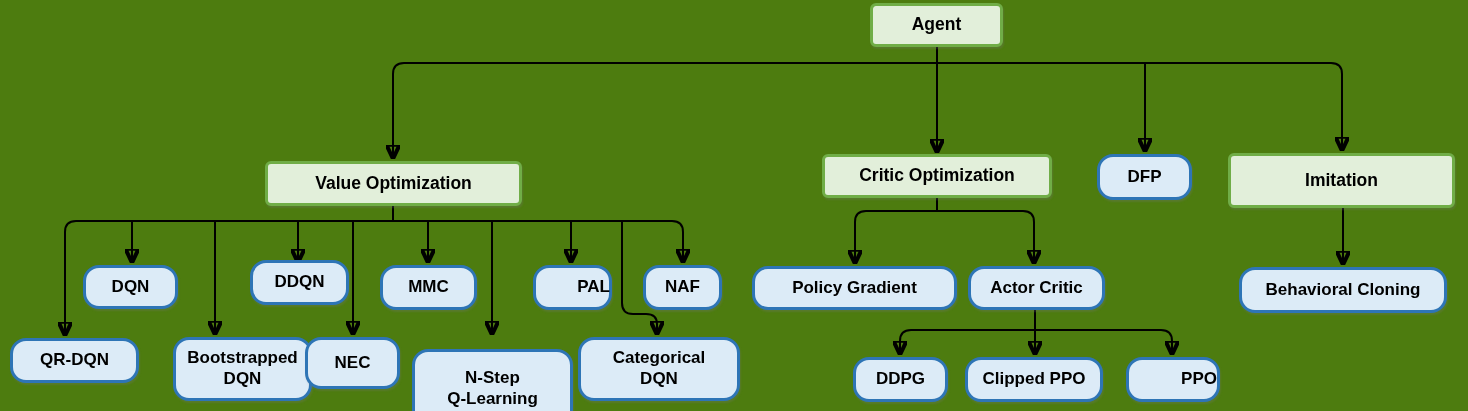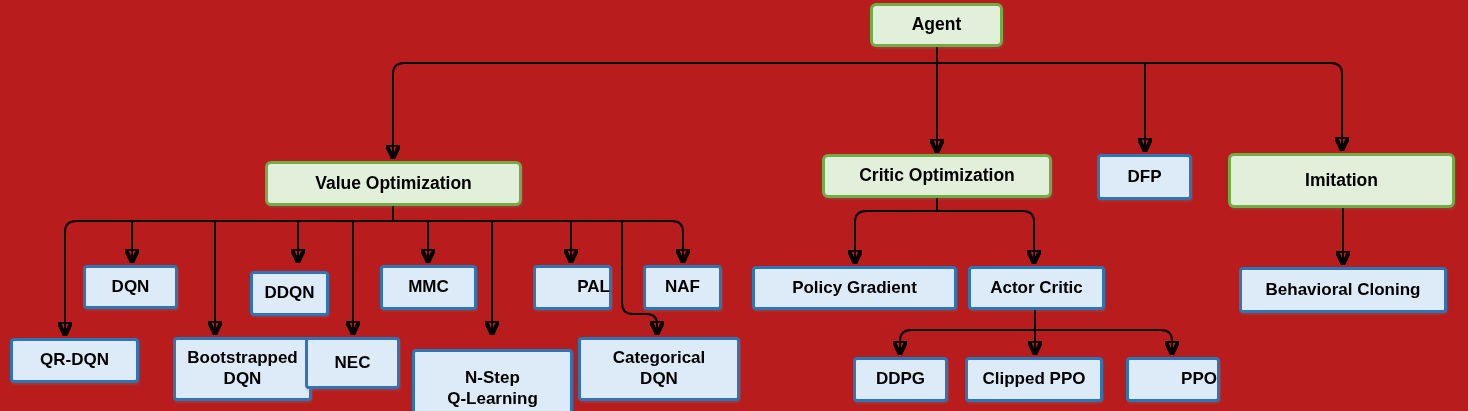--- a/index.html
+++ b/index.html
@@ -1,19 +1,19 @@
 <!DOCTYPE html>
 <html><head>
 <meta charset="utf-8">
 <style>
   html,body{margin:0;padding:0;background:#ffffff;}
   .canvas{
     position:relative;
     width:1468px;height:411px;
-    background:#b91c1c;
+    background:#4d7c0f;
     font-family:"Liberation Sans","DejaVu Sans",sans-serif;
     overflow:hidden;
   }
   #edge-layer{position:absolute;left:0;top:0;width:1468px;height:411px;}
   #edge-layer path{fill:none;stroke:#000000;stroke-width:2px;}
   .node{
     position:absolute;
     box-sizing:border-box;
     display:flex;align-items:center;justify-content:center;
     text-align:center;
@@ -26,21 +26,21 @@
   }
   .node.green{
     background:#e2efda;
     border:3px solid #70ad47;
     border-radius:6px;
     font-size:17.5px;
   }
   .node.blue{
     background:#dcebf7;
     border:3px solid #2e75b6;
-    border-radius:4px;
+    border-radius:16px;
   }
 </style>
 </head>
 <body>
 
 <div class="canvas">
   <svg id="edge-layer" viewBox="0 0 1468 411" xmlns="http://www.w3.org/2000/svg">
     <defs>
       <marker id="arrowhead" markerWidth="7" markerHeight="6.6" refX="6.6" refY="3.3" orient="auto">
         <path d="M0,0 L7,3.3 L0,6.6 Z" fill="#000000" stroke="none"></path>
@@ -71,21 +71,21 @@
         <path d="M1343,200 L1343,264" marker-end="url(#arrowhead)"></path>
       </g>
   </svg>
   <div id="node-layer">
       <div class="node green" style="left: 870px; top: 3px; width: 133px; height: 44px;"><span>Agent</span></div>
       <div class="node green" style="left: 265px; top: 161px; width: 257px; height: 45px;"><span>Value Optimization</span></div>
       <div class="node green" style="left: 822px; top: 154px; width: 230px; height: 44px;"><span>Critic Optimization</span></div>
       <div class="node blue" style="left: 1097px; top: 154px; width: 95px; height: 46px;"><span>DFP</span></div>
       <div class="node green" style="left: 1228px; top: 153px; width: 227px; height: 55px;"><span>Imitation</span></div>
       <div class="node blue" style="left: 83px; top: 265px; width: 95px; height: 44px;"><span>DQN</span></div>
-      <div class="node blue" style="left: 250px; top: 271px; width: 79px; height: 45px;"><span>DDQN</span></div>
+      <div class="node blue" style="left: 250px; top: 260px; width: 99px; height: 45px;"><span>DDQN</span></div>
       <div class="node blue" style="left: 380px; top: 265px; width: 97px; height: 45px;"><span>MMC</span></div>
       <div class="node blue" style="left: 533px; top: 265px; width: 79px; height: 45px; padding-left: 42px;"><span>PAL</span></div>
       <div class="node blue" style="left: 643px; top: 265px; width: 79px; height: 45px;"><span>NAF</span></div>
       <div class="node blue" style="left: 10px; top: 338px; width: 129px; height: 45px;"><span>QR-DQN</span></div>
       <div class="node blue" style="left: 144px; top: 337px; width: 139px; height: 64px; margin-left: 29px;"><span>Bootstrapped
 DQN</span></div>
       <div class="node blue" style="left: 305px; top: 337px; width: 95px; height: 52px;"><span>NEC</span></div>
       <div class="node blue" style="left: 412px; top: 337px; width: 161px; height: 80px; margin-top: 12px;"><span>N-Step
 Q-Learning</span></div>
       <div class="node blue" style="left: 578px; top: 337px; width: 162px; height: 64px;"><span>Categorical

